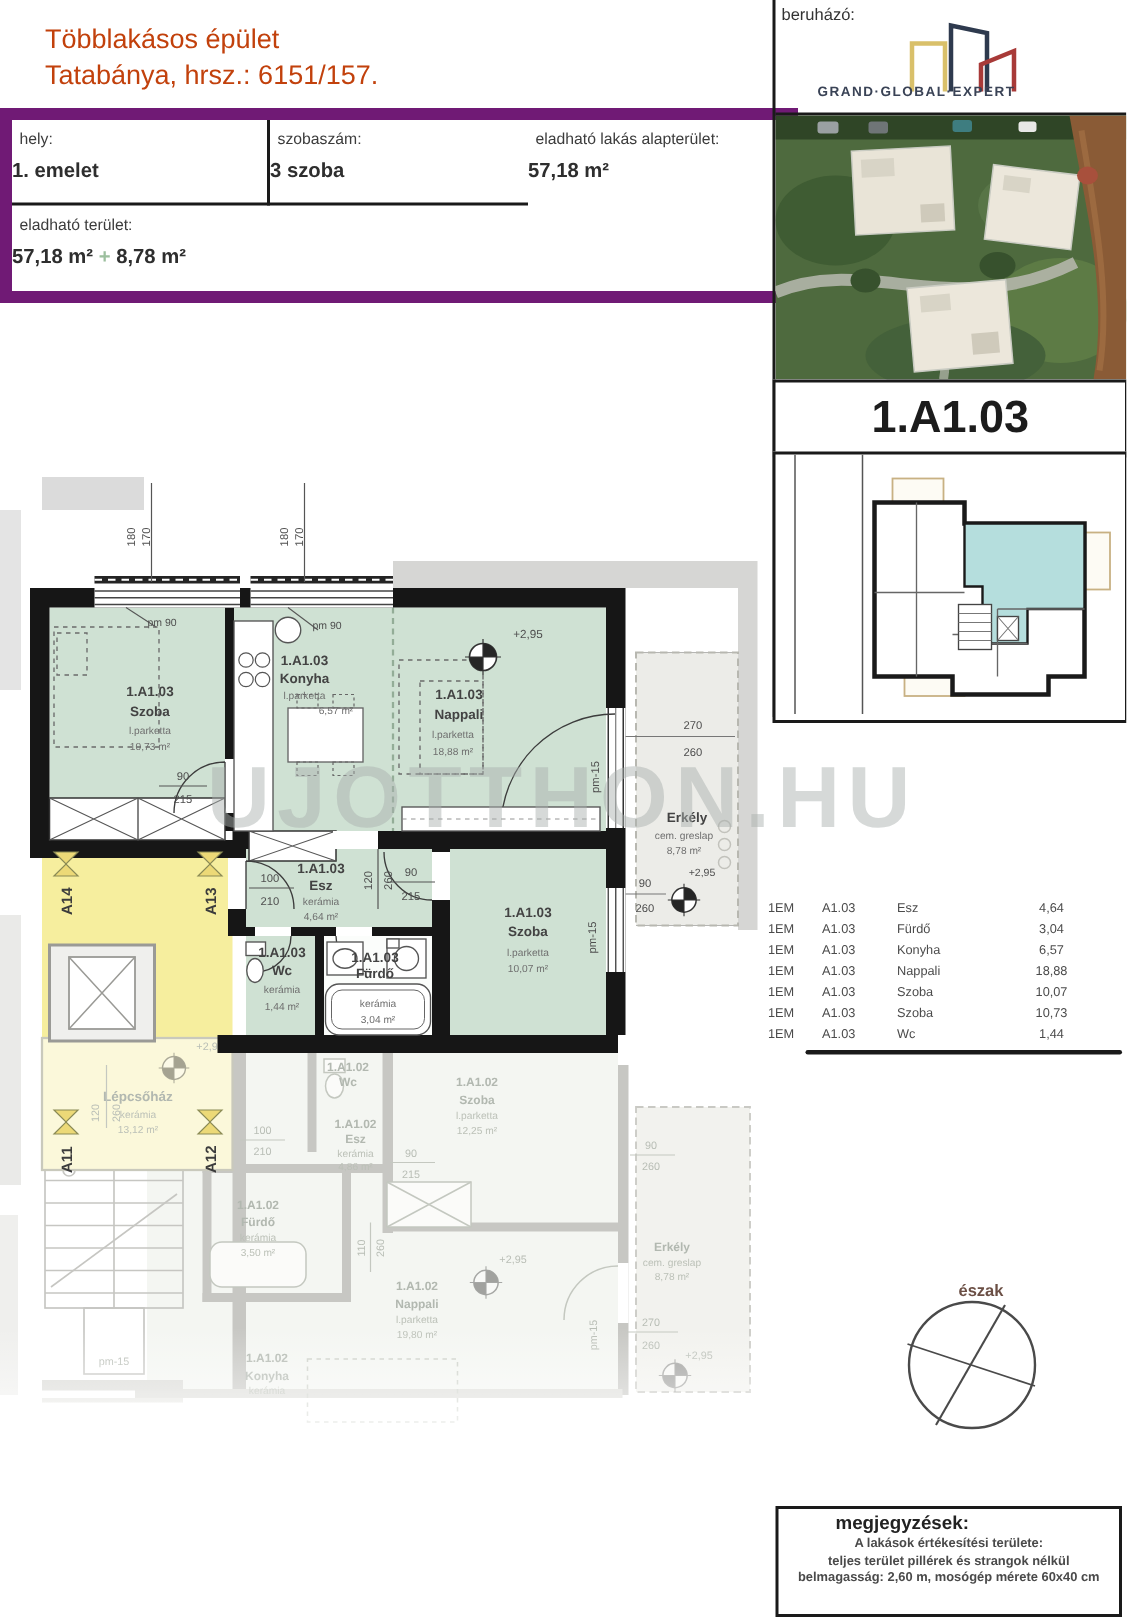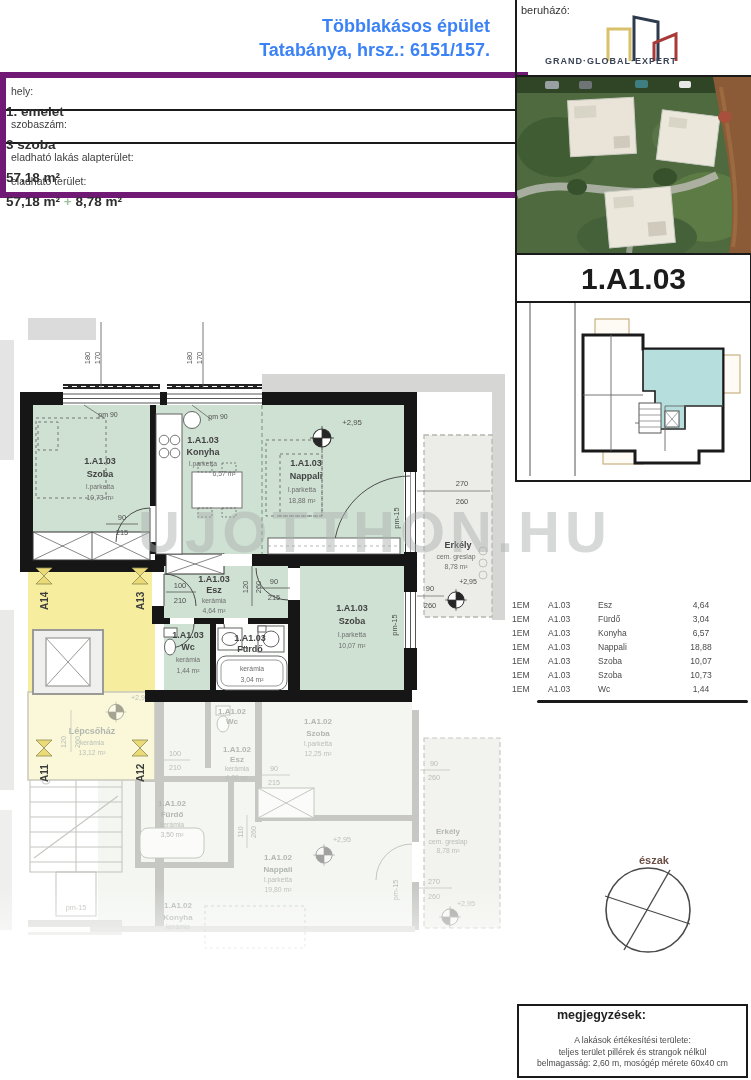--- a/index.html
+++ b/index.html
@@ -1,23 +1,23 @@
 <!DOCTYPE html>
 <html><head>
 <meta charset="utf-8">
 <style>
   html,body{margin:0;padding:0;background:#fff;}
   .page{position:relative;width:751px;height:1080px;background:#fff;overflow:hidden;
         font-family:"Liberation Sans",sans-serif;color:#333;}
   .abs{position:absolute;}
   
-  .title{left:30px;top:14px;width:460px;text-align:right;font-weight:bold;
-         font-size:18px;line-height:24px;color:#3b82f6;}
-  .info-table{left:0;top:72px;width:516px;height:114px;border:6px solid #701a75;
-              display:grid;grid-template-columns:1fr;grid-template-rows:1fr 1fr;}
+  .title{left:30px;top:14px;width:460px;text-align:left;font-weight:normal;
+         font-size:18px;line-height:24px;color:#c2410c;}
+  .info-table{left:0;top:72px;width:516px;height:114px;border:8px solid #701a75;
+              display:grid;grid-template-columns:1fr 1fr 1fr;grid-template-rows:1fr 1fr;}
   .cell{border-right:2px solid #1a1a1a;border-bottom:2px solid #1a1a1a;position:relative;padding:3px 5px;}
   .cell:nth-child(2n){border-right:none;}
   .cell:nth-child(3),.cell:nth-child(4){border-bottom:none;}
   .cell .lab{font-size:10.5px;color:#3c3c3c;}
   .cell .val{position:absolute;left:0;right:0;top:26px;text-align:left;
              font-weight:bold;font-size:13.5px;color:#2e2e2e;}
   .plus{color:#9cbf9e;font-weight:bold;}
   
   .vdivider{left:515px;top:0;width:2px;height:478px;background:#1a1a1a;}
   .dev-box{left:517px;top:0;width:234px;height:75px;border-bottom:2px solid #1a1a1a;}
@@ -34,21 +34,21 @@
   .room-table{left:512px;top:598px;width:208px;font-size:8.5px;color:#4b4b4b;}
   .room-row{display:flex;height:14px;line-height:14px;}
   .rt-floor{width:36px;}
   .rt-unit{width:50px;}
   .rt-room{flex:1;}
   .rt-area{width:38px;text-align:center;}
   .rt-line{left:537px;top:700px;width:211px;height:3px;background:#1a1a1a;border-radius:2px;}
   
   .notes-box{left:517px;top:1004px;width:231px;height:74px;border:2px solid #1a1a1a;padding:2px 4px;box-sizing:border-box;}
   .notes-title{font-size:12.5px;font-weight:bold;color:#222;margin-left:34px;}
-  .notes-lines{text-align:center;font-size:8.6px;font-weight:normal;color:#4a4a4a;line-height:11.5px;margin-top:13px;}
+  .notes-lines{text-align:center;font-size:8.6px;font-weight:bold;color:#4a4a4a;line-height:11.5px;margin-top:1px;}
   
   .watermark{left:138px;top:498px;width:620px;font-size:58px;font-weight:bold;
              letter-spacing:5px;color:rgba(170,176,173,0.48);white-space:nowrap;
              pointer-events:none;z-index:50;}
   
   svg text{font-family:"Liberation Sans",sans-serif;}
   .rb{font-size:9px;font-weight:bold;fill:#434343;text-anchor:middle;}
   .rs{font-size:6.8px;fill:#6e6e6e;text-anchor:middle;}
   .dm{font-size:7.5px;fill:#4f4f4f;text-anchor:middle;}
   .fb{font-size:8px;font-weight:bold;fill:#b2b8b0;text-anchor:middle;}

